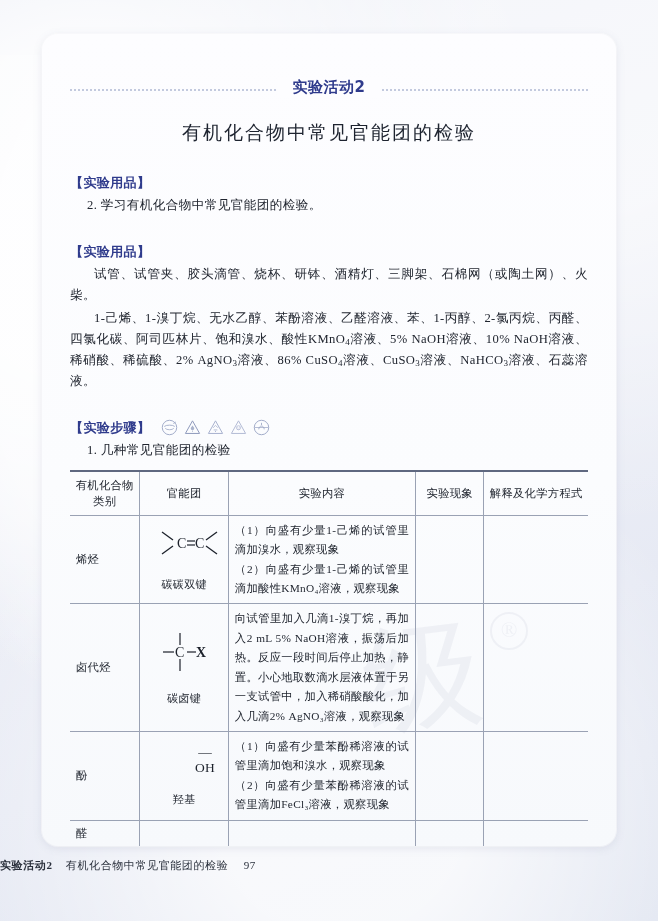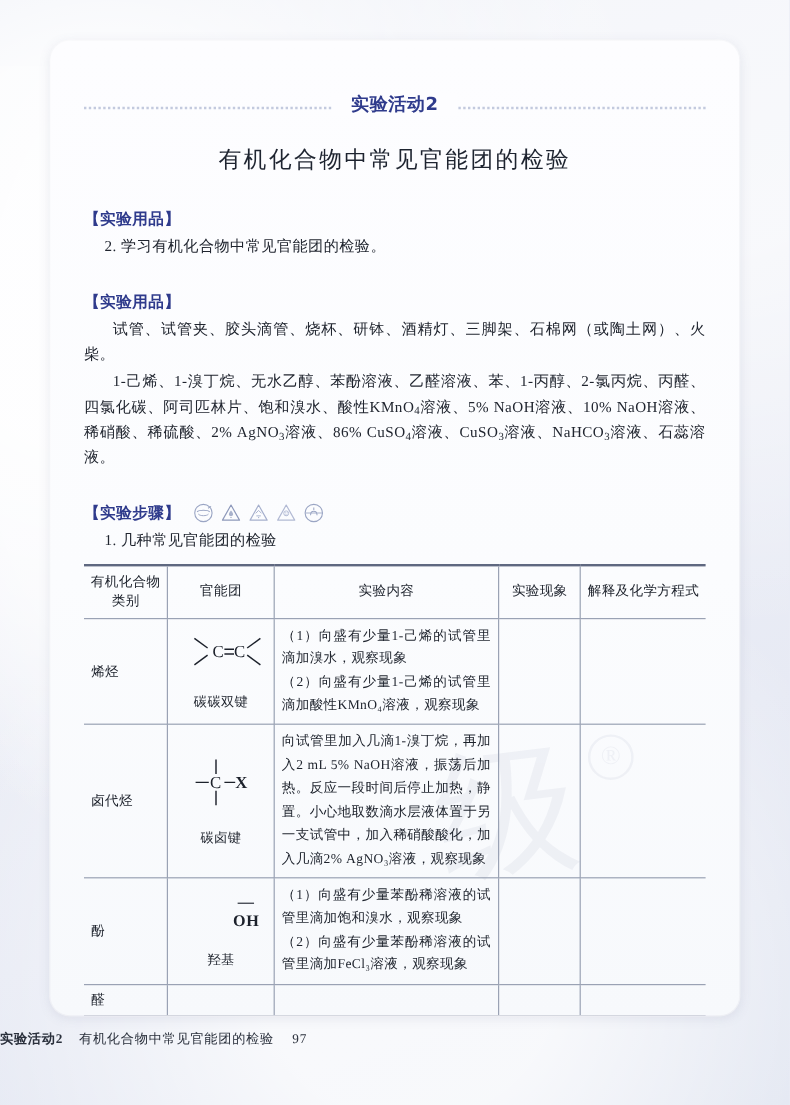--- a/index.html
+++ b/index.html
@@ -259,21 +259,21 @@
               <div class="cnt-line">向试管里加入几滴1-溴丁烷，再加入2 mL 5% NaOH溶液，振荡后加热。反应一段时间后停止加热，静置。小心地取数滴水层液体置于另一支试管中，加入稀硝酸酸化，加入几滴2% AgNO₃溶液，观察现象</div>
             </td>
             <td class="c-phe"></td>
             <td class="c-exp"></td>
           </tr>
 
           <tr>
             <td class="c-cat">酚</td>
             <td class="c-grp">
               <div class="struct">
-                <div style="font-size:13.5px;font-weight:bold;letter-spacing:.5px;margin-left:42px;">—OH</div>
+                <div style="font-size:13.5px;font-weight:normal;letter-spacing:.5px;margin-left:42px;">—OH</div>
                 <div class="grp-name">羟基</div>
               </div>
             </td>
             <td class="c-cnt">
               <div class="cnt-line">（1）向盛有少量苯酚稀溶液的试管里滴加饱和溴水，观察现象</div>
               <div class="cnt-line">（2）向盛有少量苯酚稀溶液的试管里滴加FeCl₃溶液，观察现象</div>
             </td>
             <td class="c-phe"></td>
             <td class="c-exp"></td>
           </tr>

